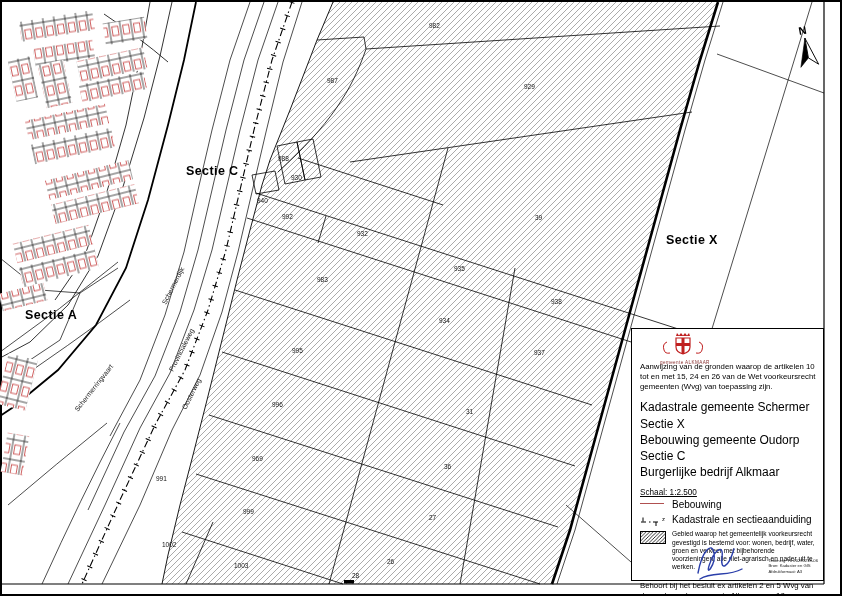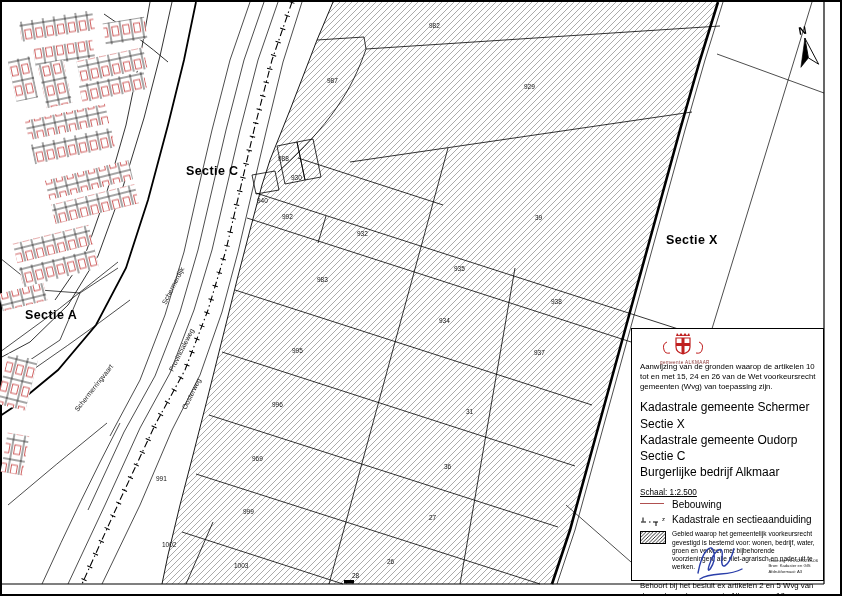--- a/index.html
+++ b/index.html
@@ -192,21 +192,21 @@
       <rect x="22" y="11" width="14" height="3" fill="#c02020"></rect>
     </svg>
     <div class="crest-caption">gemeente ALKMAAR</div>
   </div>
 
   <p class="intro">Aanwijzing van de gronden waarop de artikelen 10 tot en met 15, 24 en 26 van de Wet voorkeursrecht gemeenten (Wvg) van toepassing zijn.</p>
 
   <div class="cad">
     <div>Kadastrale gemeente Schermer</div>
     <div>Sectie X</div>
-    <div>Kadastrale gemeente Oudorp</div>
+    <div>Bebouwing gemeente Oudorp</div>
     <div>Sectie C</div>
     <div>Burgerlijke bedrijf Alkmaar</div>
   </div>
 
   <p class="scale">Schaal:  1:2.500</p>
 
 
   <div class="leg-item">
     <span class="leg-sym">
           <span class="sym-line"></span>

